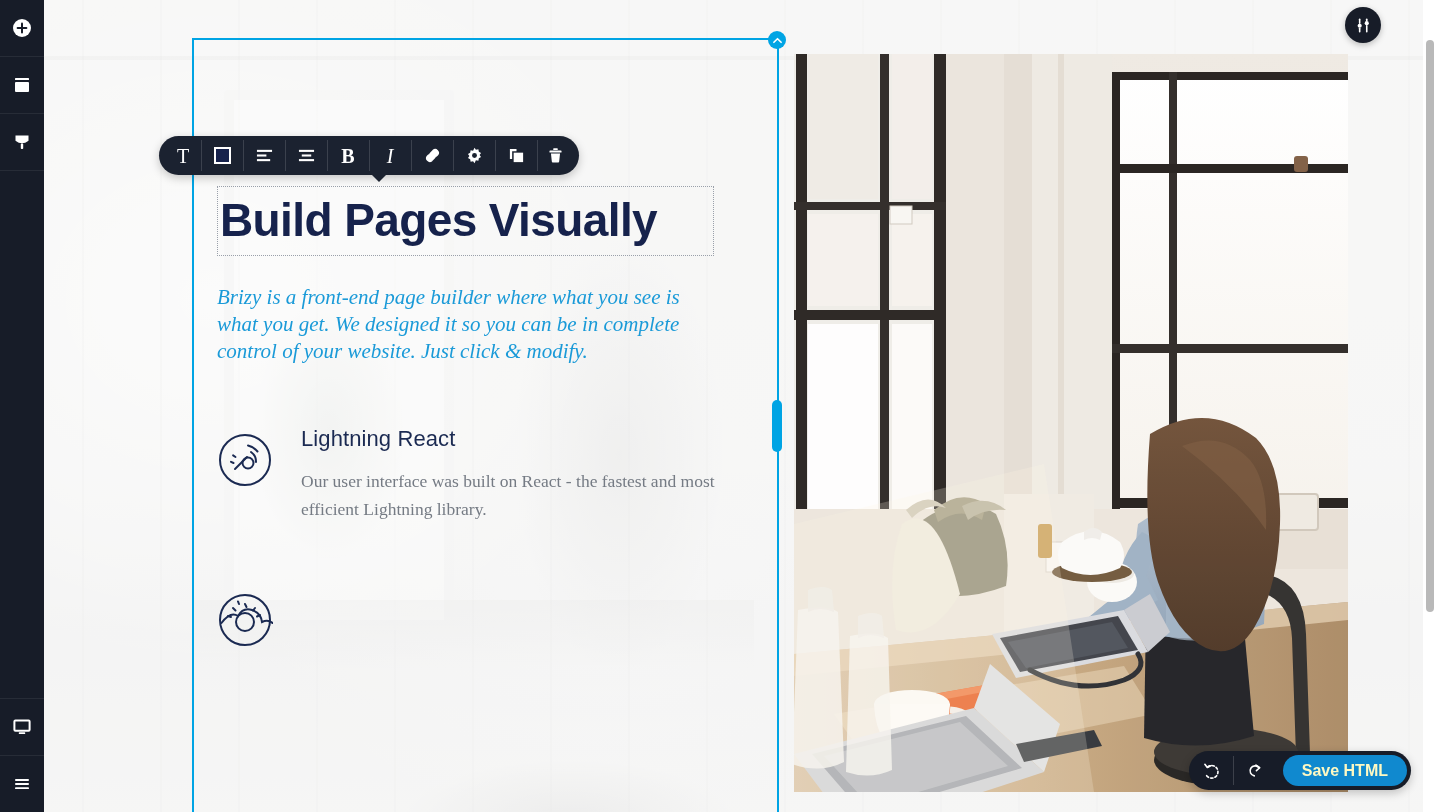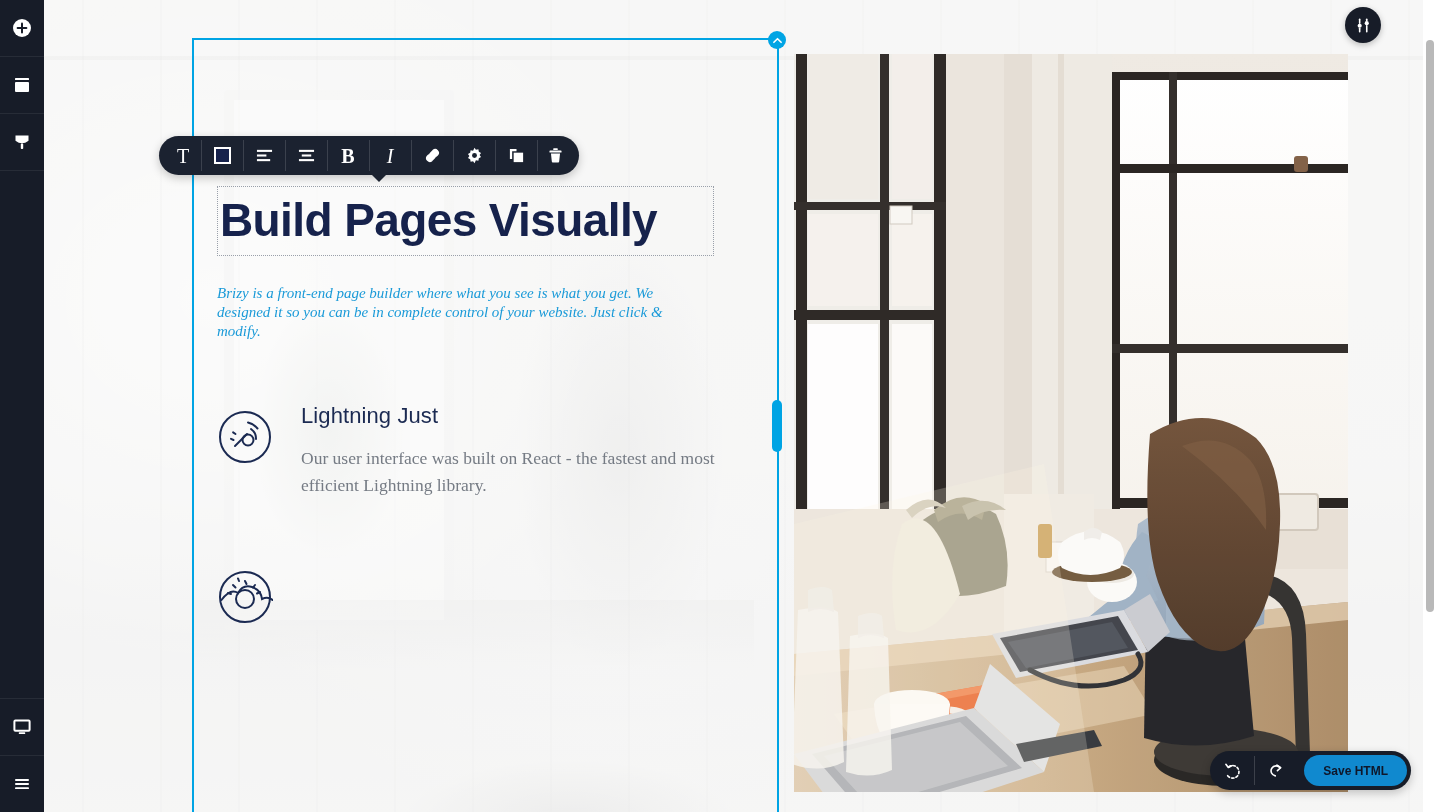--- a/index.html
+++ b/index.html
@@ -112,21 +112,21 @@
     letter-spacing: -0.6px;
     color: #16224c;
     white-space: nowrap;
   }
 
   .subheading {
     margin-top: 28px;
     width: 470px;
     font-family: "Liberation Serif", serif;
     font-style: italic;
-    font-size: 15px;
+    font-size: 21px;
     line-height: 1.28;
     color: #1a9ad8;
   }
 
   .features { margin-top: 54px; }
   .feature { display: flex; align-items: flex-start; }
   .feature + .feature { margin-top: 55px; }
   .feat-icon {
     flex: 0 0 auto;
     width: 56px; height: 56px;
@@ -250,22 +250,22 @@
   .bb-item + .bb-item::before {
     content:""; position:absolute; left:0; top:5px; bottom:5px;
     width:1px; background: rgba(255,255,255,.16);
   }
   .bb-item svg { width: 18px; height: 18px; fill: none; stroke: #fff; stroke-width: 1.8; }
   .save-btn {
     margin: 4px 4px 4px 6px;
     padding: 0 19px;
     border-radius: 16px;
     background: #1089cf;
-    color: #0f172a;
-    font-size: 12px;
+    color: #fef9c3;
+    font-size: 16px;
     font-weight: 700;
     display: flex; align-items: center;
     border: none;
     cursor: pointer;
     font-family: "Liberation Sans", sans-serif;
     text-align: center;
   }
 
   
   .scrollbar-track {
@@ -441,21 +441,21 @@
               <circle cx="28" cy="28" r="25"></circle>
               <path d="M18 37 L30 25" stroke-linecap="round"></path>
               <circle cx="31" cy="31" r="5.5"></circle>
               <path d="M34 20 a12 12 0 0 1 5 10" stroke-linecap="round"></path>
               <path d="M31 13.5 a19 19 0 0 1 9.5 6" stroke-linecap="round"></path>
               <path d="M16.5 31 l-2.5 -1.2" stroke-linecap="round"></path>
               <path d="M18.5 25 l-2.4 -1.6" stroke-linecap="round"></path>
             </svg>
           </div>
           <div class="feat-body">
-            <div class="feat-title">Lightning Just</div>
+            <div class="feat-title">Lightning React</div>
             <div class="feat-text">Our user interface was built on React - the fastest and most efficient Lightning library.</div>
           </div>
         </div>
 
         <div class="feature">
           <div class="feat-icon">
             <svg viewBox="0 0 56 56" fill="none" stroke="#1b2a52" stroke-width="2">
               <circle cx="28" cy="28" r="25"></circle>
               <circle cx="28" cy="30" r="9"></circle>
               <path d="M4.5 31 q9 -12 16.5 -7 q5 -9 14 -6 q9 3 10 12 q6 -3 10.5 1" stroke-linecap="round"></path>

